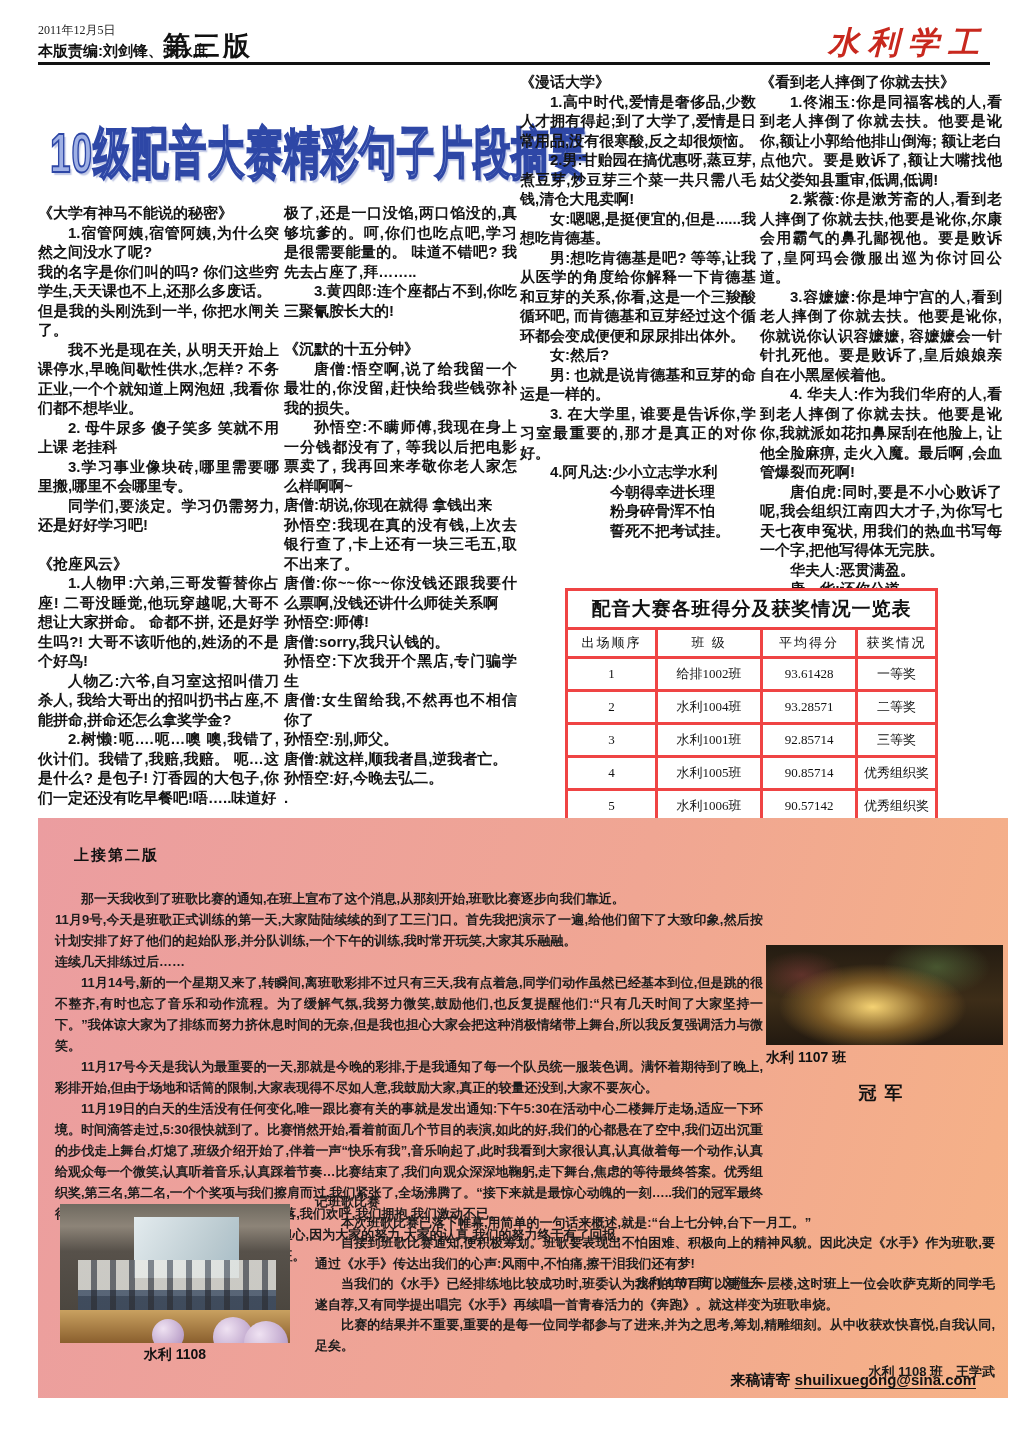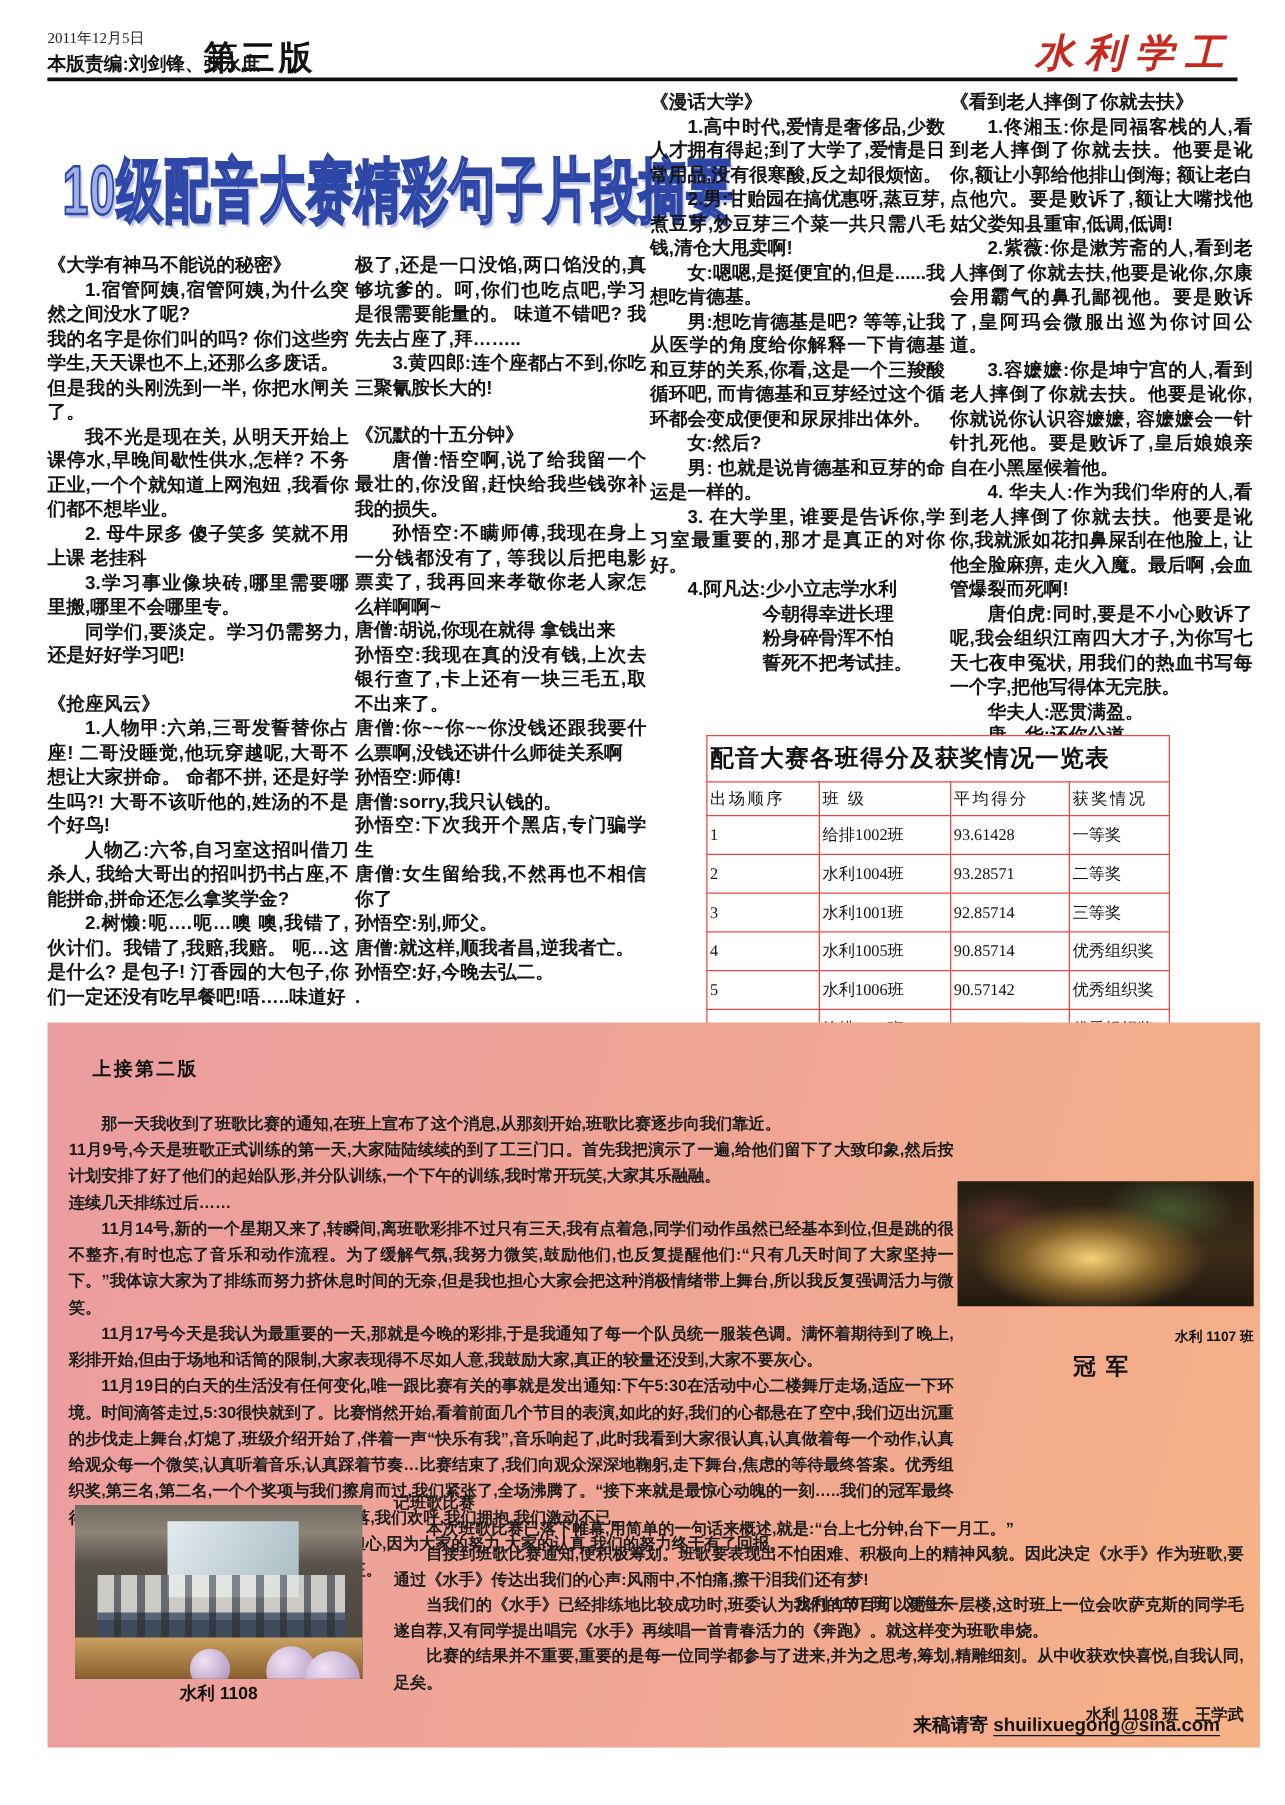--- a/index.html
+++ b/index.html
@@ -32,43 +32,43 @@
   .blk { margin:0; }
   .blk.h   { text-align:left; }
   .blk.i   { text-indent:2em; }
   .blk.c   { padding-left:6em; text-align:left; }
   .blk.gap { height:19px; }
   .blk.sig { text-align:right; text-indent:0; margin-top:6px; }
 
   
   .score-table { position:absolute; left:565px; top:588px; width:370px; background:#fff;
                  border-collapse:collapse; font-family:"Liberation Serif", serif; table-layout:fixed; }
-  .score-table th, .score-table td { border:1px solid #ef4444; text-align:left; }
+  .score-table th, .score-table td { border:3px solid #ef4444; text-align:center; }
   .score-table .t-title { font-family:"Liberation Sans", sans-serif; font-size:19px; font-weight:bold;
                           letter-spacing:1px; padding:5px 2px; }
   .score-table thead tr:nth-child(2) th { font-size:13px; font-weight:normal; padding:4px 2px; letter-spacing:2px; }
   .score-table td { font-size:13px; padding:6px 2px; height:17px; }
 
   
   .bottom { position:absolute; left:38px; top:818px; width:970px; height:580px;
             background:linear-gradient(105deg, #eb9da0 0%, #f0a693 55%, #f6b286 100%); }
   .continued { position:absolute; left:36px; top:28px; font-size:15px; font-weight:bold; letter-spacing:2px; }
   .story { position:absolute; left:17px; top:70px; width:708px; font-size:13px; line-height:21px;
            font-weight:bold; text-align:justify; color:#1c1c1c; }
   .article2 { position:absolute; left:277px; top:374px; width:680px; font-size:13px; line-height:20.5px;
               font-weight:bold; text-align:justify; color:#1c1c1c; }
 
   .photo1 { position:absolute; left:728px; top:127px; width:237px; height:100px;
             background:
               radial-gradient(ellipse 55% 60% at 45% 62%, rgba(255,219,120,0.95), rgba(186,136,54,0.55) 42%, rgba(0,0,0,0) 72%),
               radial-gradient(ellipse 35% 45% at 72% 22%, rgba(120,180,100,0.35), rgba(0,0,0,0) 65%),
               radial-gradient(ellipse 30% 40% at 15% 30%, rgba(200,80,90,0.30), rgba(0,0,0,0) 60%),
               linear-gradient(#241c12, #3d2d18 55%, #221910); }
-  .photo1-cap1 { position:absolute; left:728px; top:244px; width:237px; text-align:right;
-                 font-size:11px; font-weight:bold; }
+  .photo1-cap1 { position:absolute; left:728px; top:231px; width:237px; text-align:left;
+                 font-size:14px; font-weight:bold; }
   .photo1-cap2 { position:absolute; left:728px; top:263px; width:237px; text-align:center;
                  font-size:18px; font-weight:bold; letter-spacing:8px; }
 
   .photo2 { position:absolute; left:22px; top:386px; width:230px; height:139px; overflow:hidden;
             background:linear-gradient(#6f6a60 0%, #8d8478 16%, #57514a 34%, #454039 100%); }
   .p2-screen { position:absolute; left:32%; top:9%; width:46%; height:44%;
                background:linear-gradient(120deg, #e3ebee, #b9c9cf 70%, #a6bcc6); }
   .p2-people-shirts { position:absolute; left:8%; top:40%; width:86%; height:26%;
                background:repeating-linear-gradient(90deg, #e9e9e4 0 13px, #6b7078 13px 19px); opacity:0.8; }
   .p2-people-jeans { position:absolute; left:8%; top:62%; width:86%; height:16%;

